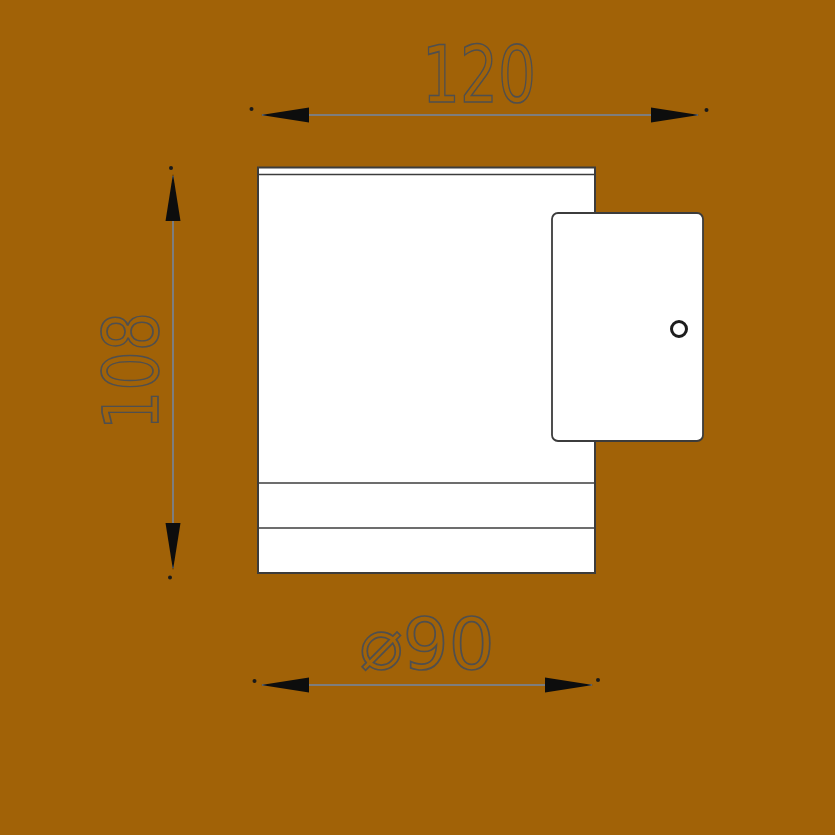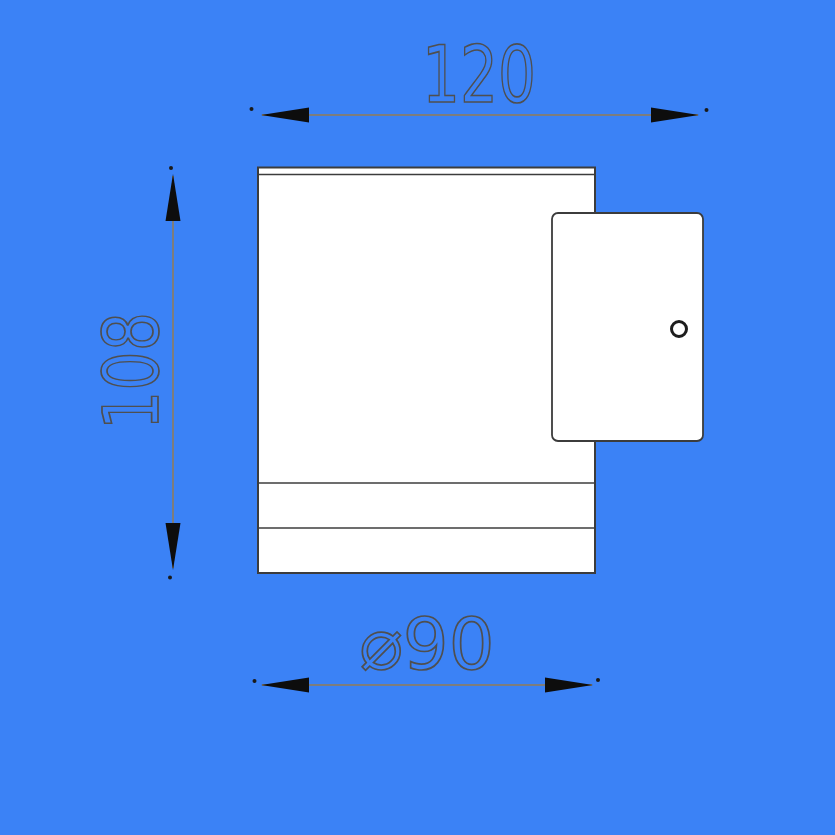--- a/index.html
+++ b/index.html
@@ -1,19 +1,19 @@
 <!DOCTYPE html>
 <html><head>
 <meta charset="utf-8">
 <style>
   html,body{margin:0;padding:0;background:#ffffff;}
   .stage{
     position:relative;
     width:835px;height:835px;
-    background:#3b82f6;
+    background:#a16207;
     font-family:"DejaVu Sans", sans-serif;
     overflow:hidden;
   }
   svg{display:block;}
   .outline{fill:#ffffff;stroke:#3c3c3c;stroke-width:2;}
   .outline-thin{fill:none;stroke:#3c3c3c;stroke-width:1.6;}
   .plate{fill:#ffffff;stroke:#3c3c3c;stroke-width:1.8;}
   .hole{fill:#ffffff;stroke:#1d1d1d;stroke-width:3;}
   .dim-line{stroke:#7d7d7d;stroke-width:2;fill:none;}
   .arrow{fill:#0d0d0d;stroke:none;}

